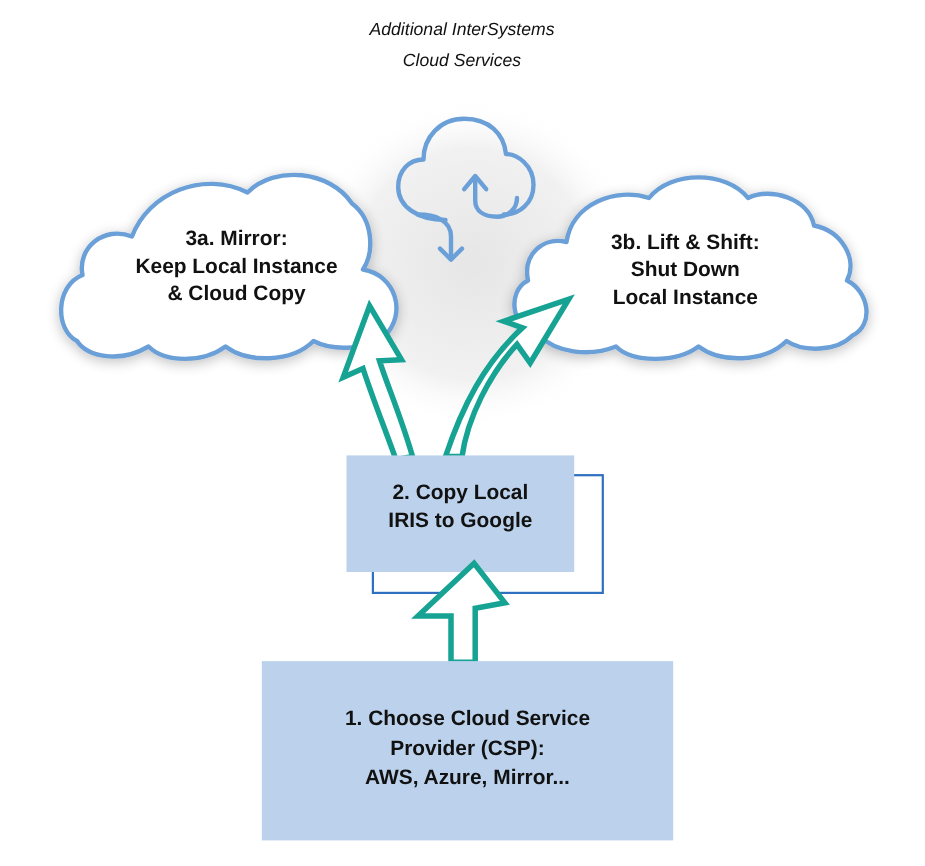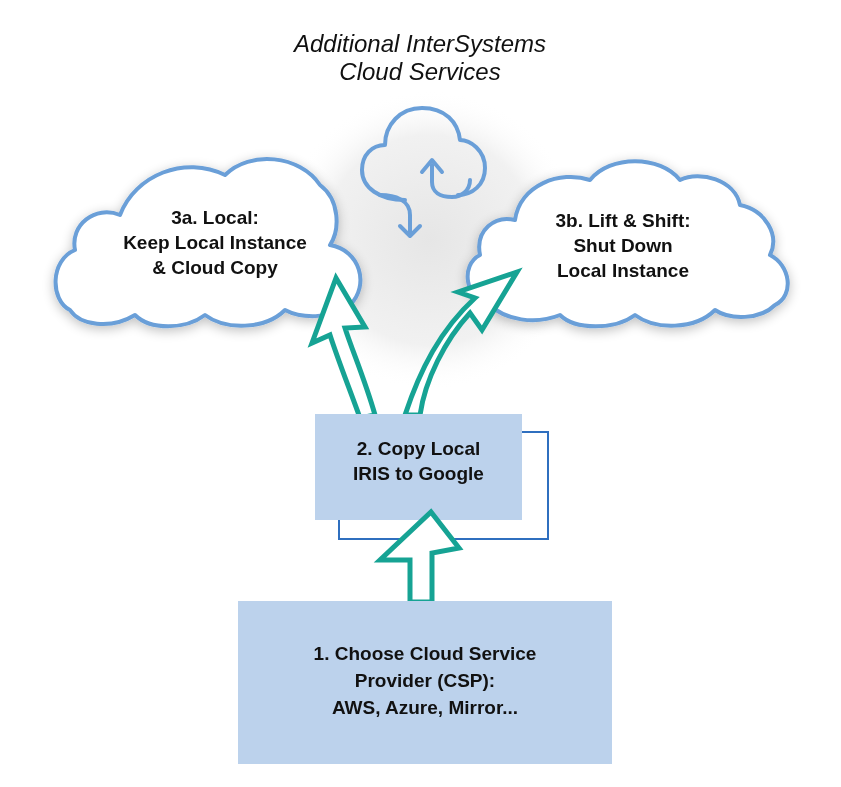--- a/index.html
+++ b/index.html
@@ -2,22 +2,22 @@
 <html><head>
 <meta charset="utf-8">
 <style>
   html, body { margin:0; padding:0; background:#ffffff; }
   body { width:841px; height:787px; position:relative; overflow:hidden;
          font-family:"Liberation Sans", sans-serif; }
   svg.diagram { position:absolute; left:0; top:0; width:841px; height:787px; }
   .label { position:absolute; text-align:center; font-weight:bold; color:#111;
            font-family:"Liberation Sans", sans-serif; font-size:19px; line-height:25px; }
   .label span { display:block; }
-  .top-title { position:absolute; left:230px; top:30px; width:380px; text-align:center;
-               font-style:italic; font-size:24px; line-height:28px; color:#111;
+  .top-title { position:absolute; left:230px; top:14px; width:380px; text-align:center;
+               font-style:italic; font-size:16px; line-height:28px; color:#111;
                font-family:"Liberation Sans", sans-serif; }
   .top-title span { display:block; }
 </style>
 </head>
 <body>
 
 <svg class="diagram" viewBox="0 0 841 787" xmlns="http://www.w3.org/2000/svg">
   <defs>
     <filter id="shadow" x="-20%" y="-20%" width="140%" height="140%">
       <feGaussianBlur in="SourceAlpha" stdDeviation="6"></feGaussianBlur>
@@ -77,21 +77,21 @@
 
   <rect x="238" y="601" width="374" height="163" fill="#bcd2ec"></rect>
 </svg>
 
 <div class="top-title">
   <span>Additional InterSystems</span>
   <span>Cloud Services</span>
 </div>
 
 <div class="label" style="left:85px; top:205px; width:260px;">
-  <span>3a. Local:</span>
+  <span>3a. Mirror:</span>
   <span>Keep Local Instance</span>
   <span>&amp; Cloud Copy</span>
 </div>
 
 <div class="label" style="left:498px; top:208px; width:250px;">
   <span>3b. Lift &amp; Shift:</span>
   <span>Shut Down</span>
   <span>Local Instance</span>
 </div>
 

